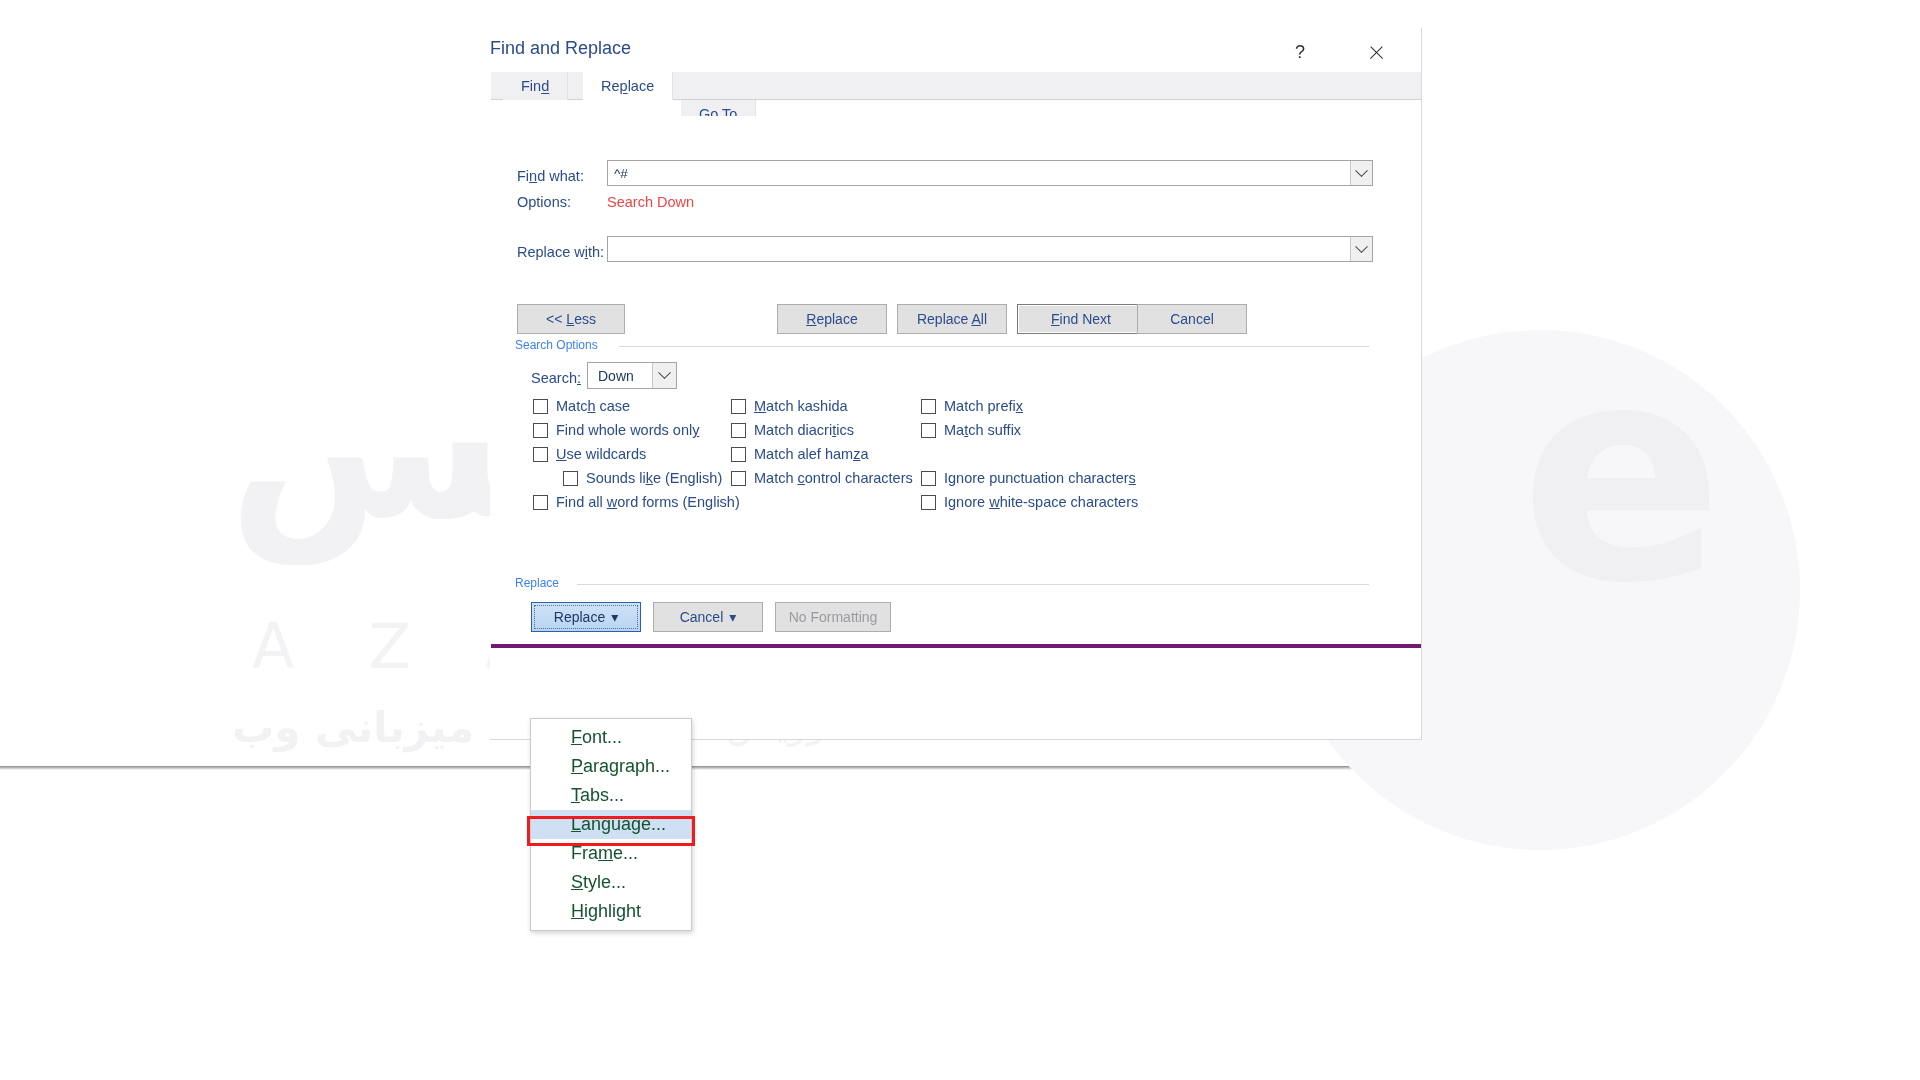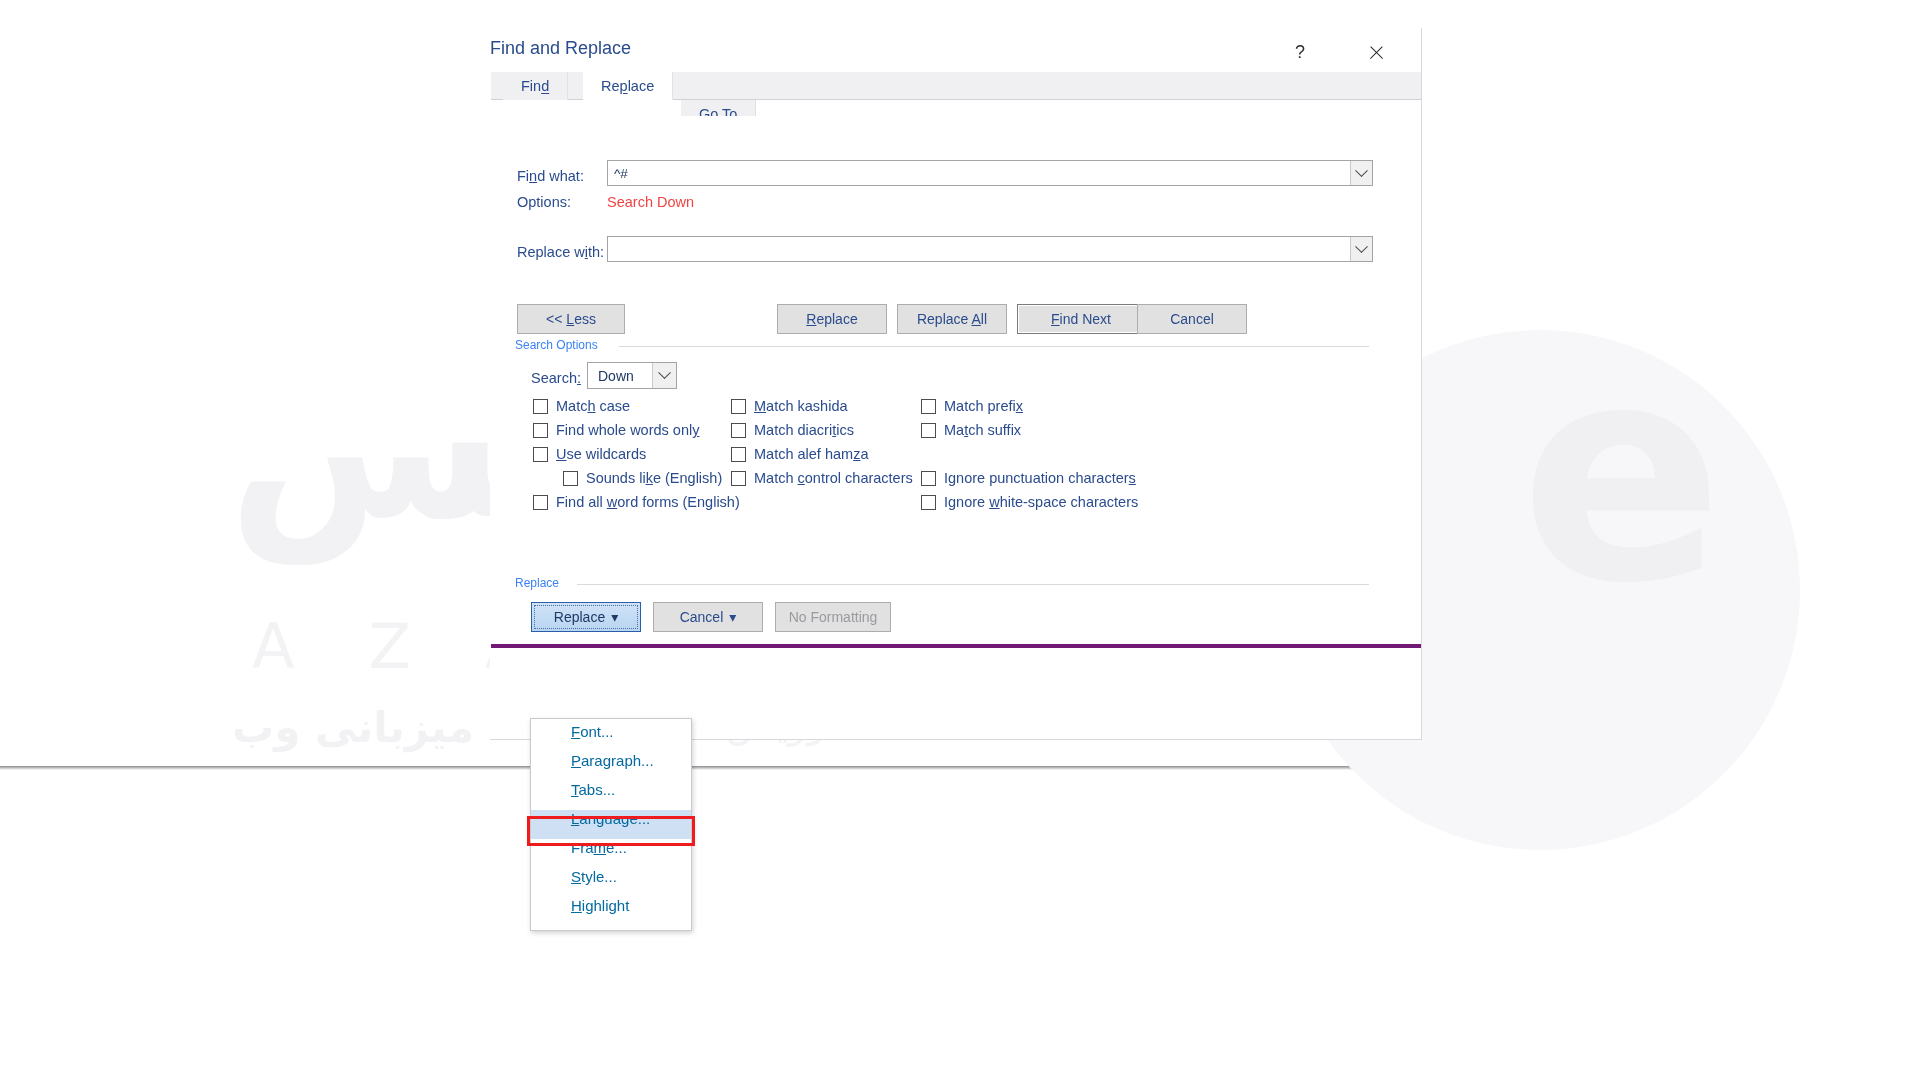--- a/index.html
+++ b/index.html
@@ -290,24 +290,24 @@
     left: 530px; top: 718px;
     width: 162px;
     background: #ffffff;
     border: 1px solid #c9c9cf;
     box-shadow: 1px 2px 5px rgba(0,0,0,0.18);
     padding: 4px 0;
     z-index: 30;
   }
   .menu-item {
     height: 29px;
-    display: flex; align-items: flex-start;
+    display: flex; align-items: center;
     padding-left: 40px;
-    font-size: 15px;
-    color: #0369a1;
+    font-size: 18px;
+    color: #14532d;
     cursor: default;
     white-space: nowrap;
   }
   .menu-item.highlighted {
     background: #cfe0f5;
   }
   #annot-box {
     position: absolute;
     left: 527px; top: 816px;
     width: 168px; height: 30px;

